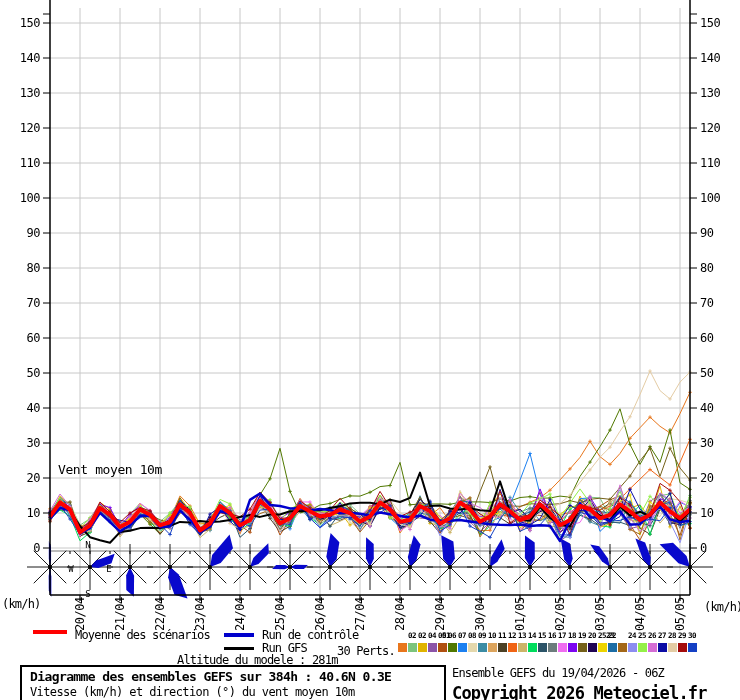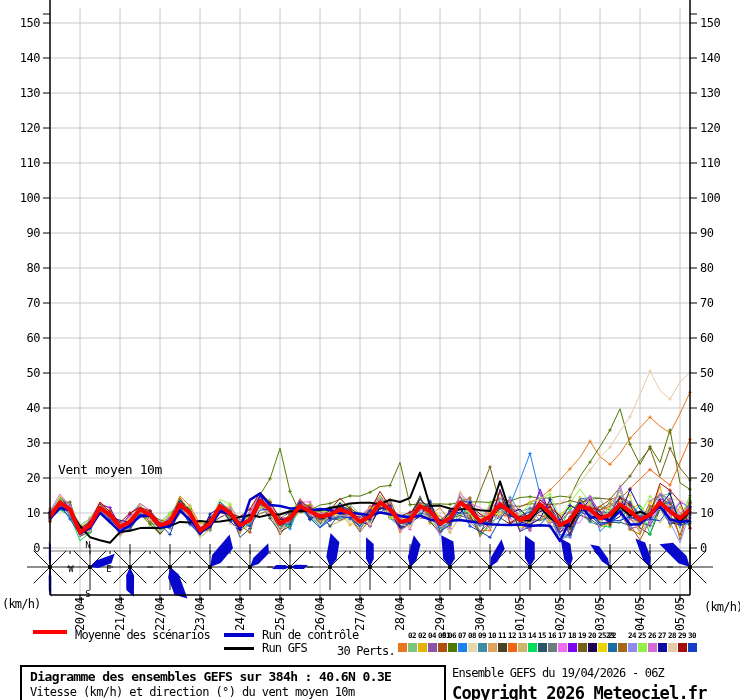--- a/index.html
+++ b/index.html
@@ -438,20 +438,21 @@
 <div class="abs t12n" style="left:58px;top:462px;font-size:13px;">Vent moyen 10m</div>
 
 <div class="swatch" id="sw-mean" style="left: 33px; top: 630px; width: 34px; height: 4px; background: rgb(255, 0, 0);"></div>
 <div class="abs t12" style="left:75px;top:628px;">Moyenne des scénarios</div>
 <div class="swatch" id="sw-control" style="left: 224px; top: 633px; width: 30px; height: 4px; background: rgb(0, 0, 204);"></div>
 <div class="abs t12" style="left:262px;top:628px;">Run de contrôle</div>
 <div class="swatch" id="sw-gfs" style="left: 224px; top: 647px; width: 30px; height: 3px; background: rgb(0, 0, 0);"></div>
 <div class="abs t12" style="left:262px;top:641px;">Run GFS</div>
 <div class="abs t12" style="left:337px;top:644px;">30 Perts.</div>
 
+<div class="abs t12" style="left:177px;top:653px;">Altitude du modele : 281m</div>
 
 <div id="title-box">
   <div id="title-line">Diagramme des ensembles GEFS sur 384h : 40.6N 0.3E</div>
   <div id="subtitle-line">Vitesse (km/h) et direction (°) du vent moyen 10m</div>
 </div>
 
 <div class="abs t12" style="left:452px;top:666px;">Ensemble GEFS du 19/04/2026 - 06Z</div>
 <div class="abs t12 bold" style="left:452px;top:683px;font-size:17px;">Copyright 2026 Meteociel.fr</div>
 
 <div id="perts-strip">

